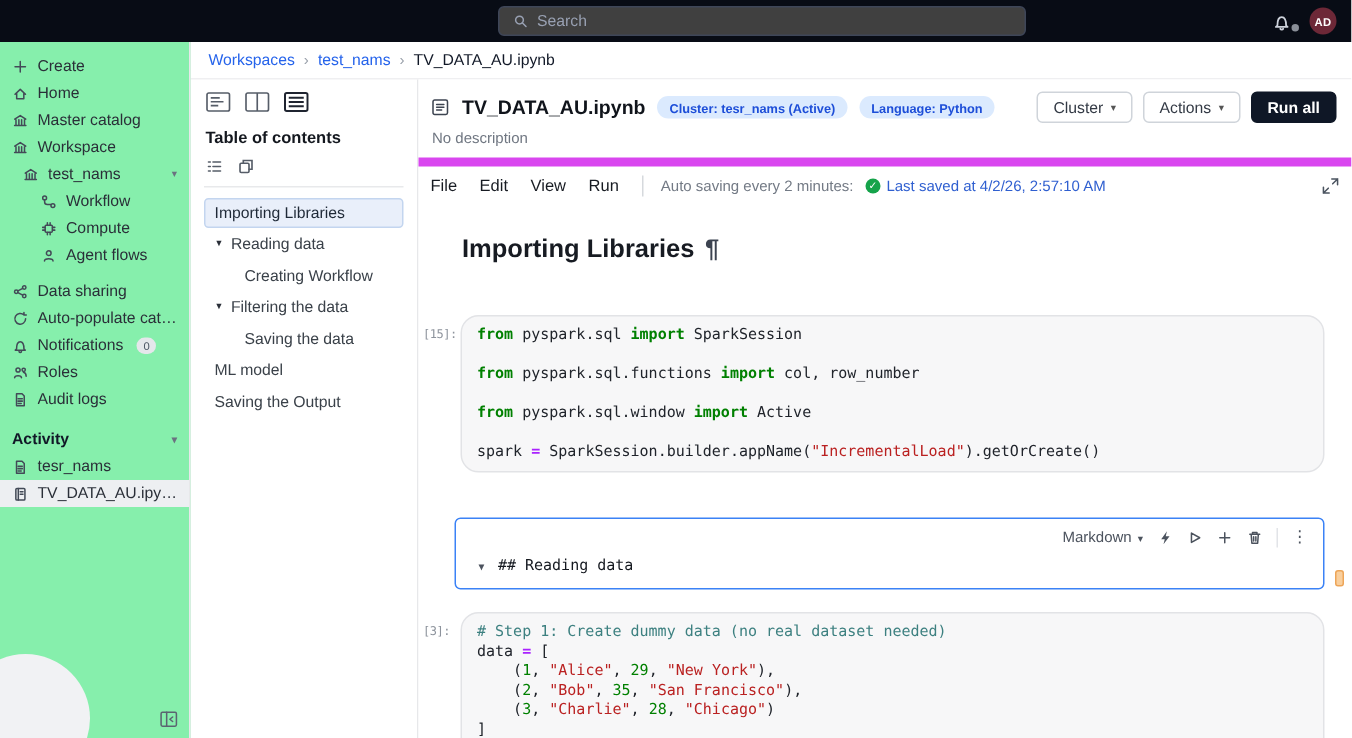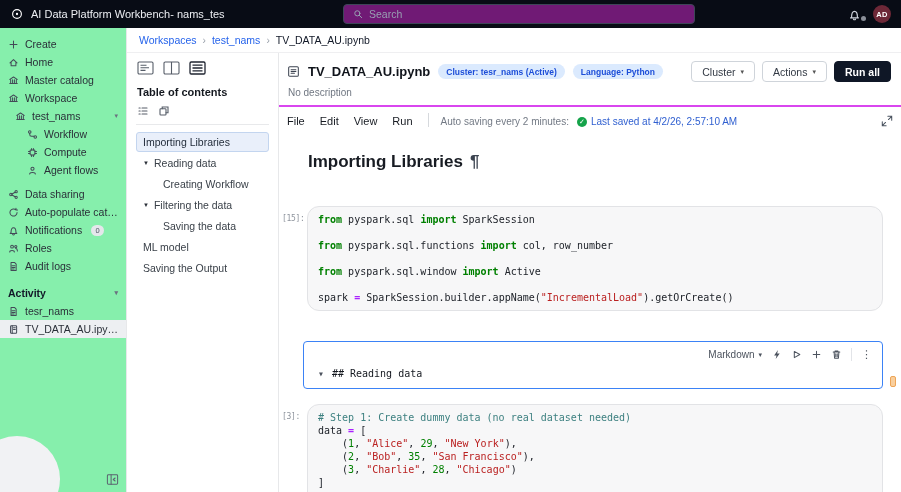--- a/index.html
+++ b/index.html
@@ -4,21 +4,21 @@
 <style>
   *{box-sizing:border-box;margin:0;padding:0}
   html,body{width:901px;height:492px;overflow:hidden;background:#fff;font-family:"Liberation Sans",sans-serif}
   .app{width:901px;height:492px;display:flex;flex-direction:column}
 
   
   .topbar{height:28px;flex:none;background:#080c15;display:flex;align-items:center;padding:0 10px;position:relative;color:#e5e7eb}
   .brand{display:flex;align-items:center;gap:7px}
   .logo-svg{width:14px;height:14px}
   .app-title{font-size:11px;color:#eceef2;white-space:nowrap}
-  .searchbox{position:absolute;left:343px;top:4px;width:352px;height:20px;background:#701a75;border:1px solid #3e4658;border-radius:4px;display:flex;align-items:center;gap:6px;padding:0 9px;color:#98a0b2;font-size:10.5px;cursor:text}
+  .searchbox{position:absolute;left:332px;top:4px;width:352px;height:20px;background:#404040;border:1px solid #3e4658;border-radius:4px;display:flex;align-items:center;gap:6px;padding:0 9px;color:#98a0b2;font-size:10.5px;cursor:text}
   .search-svg{width:10px;height:10px;stroke:#98a0b2;fill:none;stroke-width:1.2;stroke-linecap:round}
   .topbar-right{margin-left:auto;display:flex;align-items:center;gap:12px}
   .bell-wrap{position:relative;display:flex;cursor:pointer}
   .bell-svg{width:13px;height:13px;stroke:#cdd2db;fill:none;stroke-width:1.1;stroke-linejoin:round;stroke-linecap:round}
   .notif-dot{position:absolute;right:-5px;bottom:0;width:5px;height:5px;border-radius:50%;background:#8a8f98}
   .avatar{width:18px;height:18px;border-radius:50%;background:#6d2837;color:#fff;font-size:7.5px;font-weight:700;display:flex;align-items:center;justify-content:center;letter-spacing:.3px;cursor:pointer}
 
   .shell{flex:1;display:flex;min-height:0}
 
   
@@ -63,21 +63,21 @@
   .nb-header{padding:8px 10px 0 8px}
   .nb-title-row{display:flex;align-items:center;gap:8px}
   .nb-file-svg{width:13px;height:13px;flex:none;stroke:#3c4350;fill:none;stroke-width:1.1;stroke-linecap:round}
   .nb-title{font-size:13px;font-weight:700;color:#10141b;white-space:nowrap}
   .badge{background:#dbeafe;color:#1d4ed8;font-size:8.5px;font-weight:700;padding:2.5px 8px;border-radius:9px;white-space:nowrap}
   .nb-buttons{margin-left:auto;display:flex;gap:7px}
   .btn{height:21px;display:flex;align-items:center;gap:5px;padding:0 10px;border:1px solid #cfd4da;border-radius:4px;background:#fff;font-size:10.5px;color:#333a45;cursor:pointer;white-space:nowrap}
   .btn .caret{font-size:7px;color:#555}
   .btn-dark{background:#0f1726;border-color:#0f1726;color:#fff;font-weight:600}
   .nb-desc{font-size:10px;color:#707782;margin:5px 0 7px;padding-left:1px}
-  .nb-menubar{border-top:2px solid #d946ef;display:flex;align-items:flex-end;padding:6px 8px;font-size:11px;color:#171b22;flex:none}
+  .nb-menubar{border-top:6px solid #d946ef;display:flex;align-items:center;padding:6px 8px;font-size:11px;color:#171b22;flex:none}
   .menu-item{margin-right:15px;cursor:pointer}
   .menu-div{width:1px;height:14px;background:#d6d9dd;margin-right:12px}
   .autosave{color:#737a85;font-size:10px;margin-right:8px}
   .saved{display:flex;align-items:center;gap:4px;font-size:10px;color:#2f5fd0}
   .check-circle{width:10px;height:10px;border-radius:50%;background:#15a34a;color:#fff;font-size:7px;display:flex;align-items:center;justify-content:center;flex:none}
   .expand-svg{margin-left:auto;width:12px;height:12px;stroke:#4b5460;fill:none;stroke-width:1.2;stroke-linecap:round;cursor:pointer}
 
   
   .nb-content{flex:1;overflow:hidden;position:relative;padding:10px 18px 0 3px}
   .nb-heading{margin:9px 0 0 26px;font-size:17px;font-weight:700;color:#171b22}
@@ -106,27 +106,20 @@
   .md-tri{font-size:6.5px;color:#4c535e;cursor:pointer}
 
   .scroll-marker{position:absolute;right:5px;top:243px;width:6px;height:11px;border-radius:2px;background:#f9cf9d;border:1px solid #eda558}
 </style>
 </head>
 <body>
 
 <div class="app">
 
   <header class="topbar">
-    <div class="brand">
-      <svg class="logo-svg" viewBox="0 0 16 16">
-        <circle cx="8" cy="8" r="5" stroke="#fff" stroke-width="1.3" fill="none"></circle>
-        <circle cx="8" cy="8" r="1.3" fill="#fff"></circle>
-      </svg>
-      <span class="app-title">AI Data Platform Workbench- nams_tes</span>
-    </div>
     <div class="searchbox">
       <svg class="search-svg" viewBox="0 0 12 12">
         <circle cx="5.2" cy="5.2" r="3.1"></circle>
           <path d="M7.6 7.6 L10.4 10.4"></path>
       </svg>
       <span>Search</span>
     </div>
     <div class="topbar-right">
       <span class="bell-wrap">
         <svg class="bell-svg" viewBox="0 0 12 12">

